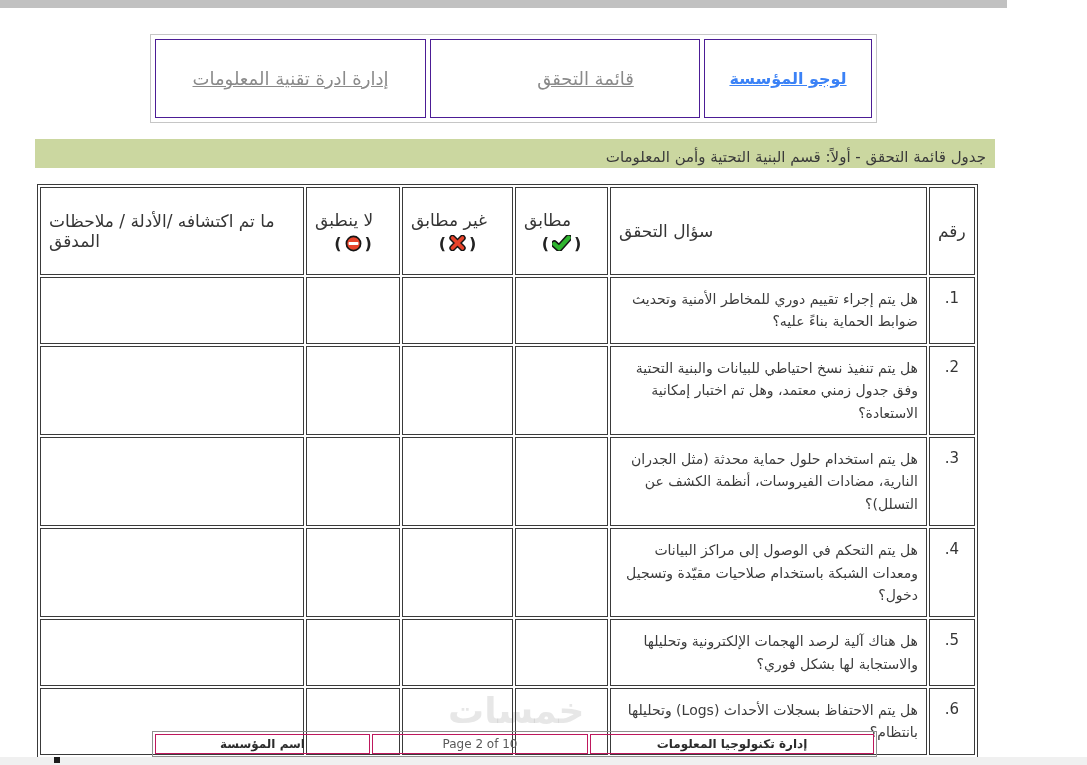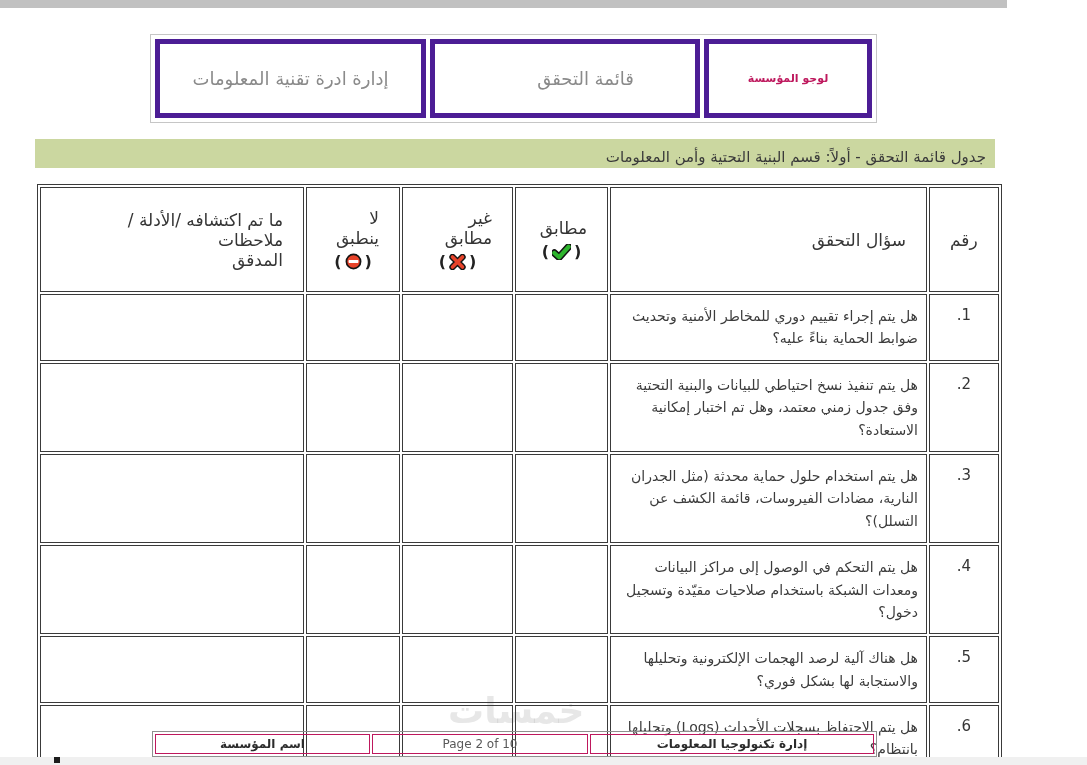--- a/index.html
+++ b/index.html
@@ -7,37 +7,37 @@
     font-family:"DejaVu Sans", sans-serif; }
   #page { position:relative; width:1087px; height:765px; overflow:hidden; background:#fff; }
 
   .top-strip { position:absolute; left:0; top:0; width:1007px; height:8px; background:#c1c1c1; }
   .bottom-strip { position:absolute; left:0; top:757px; width:1087px; height:8px; background:#f0f0f0; }
   .page-speck { position:absolute; left:54px; top:757px; width:6px; height:6px; background:#1c1c1c; z-index:7; }
 
   
   .doc-header { position:absolute; left:150px; top:34px; width:727px; height:89px;
     border:1px solid #c6c6c6; background:#fff; display:flex; direction:rtl; padding:4px; gap:4px; }
-  .hdr-box { border:5px solid #4c1d95; display:flex; align-items:center; justify-content:center;
-    text-align:center; color:#8a8a8a; }
-  .hdr-logo { width:168px; font-size:11px; font-weight:bold; color:#be185d;text-align:center; }
+  .hdr-box { border:1px solid #4c1d95; display:flex; align-items:center; justify-content:center;
+    text-align:center; color:#8a8a8a;text-decoration:underline; }
+  .hdr-logo { width:168px; font-size:16px; font-weight:bold; color:#3b82f6;text-align:center; }
   .hdr-title { width:270px; font-size:18px;padding-left:41px; }
   .hdr-dept { flex:1; font-size:18px; }
 
   
   .banner { position:absolute; left:35px; top:139px; width:960px; height:29px;
     background:#cbd7a0; direction:rtl; text-align:right; padding:4px 9px;
     font-size:15px; color:#3a3a3a; line-height:28px; }
 
   
   table.checklist { position:absolute; left:37px; top:184px; direction:rtl;
     border-collapse:separate; border-spacing:2px; border:1px solid #3a3a3a; background:#fff; }
   table.checklist th, table.checklist td { border:1px solid #3a3a3a; background:#fff; }
   table.checklist th { font-size:17px; font-weight:normal; color:#353535;
-    text-align:right; vertical-align:middle; padding:20px; }
+    text-align:left; vertical-align:middle; padding:8px; }
   tr.hdr-row { height:88px; }
   tr.data-row { height:60px; }
   td.num-cell { text-align:center; vertical-align:top; padding-top:11px;
     font-size:15px; color:#353535; }
   td.q-cell { vertical-align:top; text-align:right; padding:10px 8px;
     font-size:14px; line-height:1.6; color:#3c3c3c; }
   td.blank-cell { background:#fff; }
 
   .icon-line { display:flex; direction:ltr; align-items:center; justify-content:center;
     gap:3px; margin-top:4px; font-size:16px; font-weight:bold; color:#222; }
@@ -148,21 +148,21 @@
     <tr class="data-row">
       <td class="num-cell">2.</td>
       <td class="q-cell">هل يتم تنفيذ نسخ احتياطي للبيانات والبنية التحتية وفق جدول زمني معتمد، وهل تم اختبار إمكانية الاستعادة؟</td>
       <td class="blank-cell"></td>
       <td class="blank-cell"></td>
       <td class="blank-cell"></td>
       <td class="blank-cell"></td>
     </tr>
     <tr class="data-row">
       <td class="num-cell">3.</td>
-      <td class="q-cell">هل يتم استخدام حلول حماية محدثة (مثل الجدران النارية، مضادات الفيروسات، قائمة الكشف عن التسلل)؟</td>
+      <td class="q-cell">هل يتم استخدام حلول حماية محدثة (مثل الجدران النارية، مضادات الفيروسات، أنظمة الكشف عن التسلل)؟</td>
       <td class="blank-cell"></td>
       <td class="blank-cell"></td>
       <td class="blank-cell"></td>
       <td class="blank-cell"></td>
     </tr>
     <tr class="data-row">
       <td class="num-cell">4.</td>
       <td class="q-cell">هل يتم التحكم في الوصول إلى مراكز البيانات ومعدات الشبكة باستخدام صلاحيات مقيّدة وتسجيل دخول؟</td>
       <td class="blank-cell"></td>
       <td class="blank-cell"></td>

